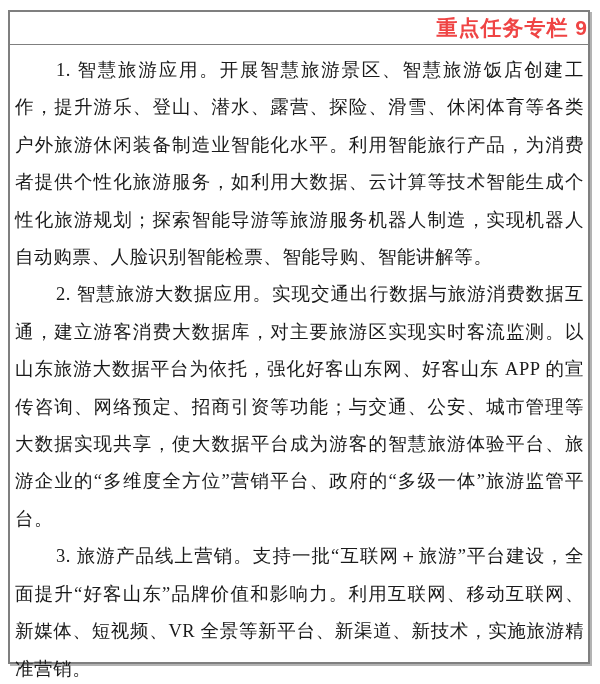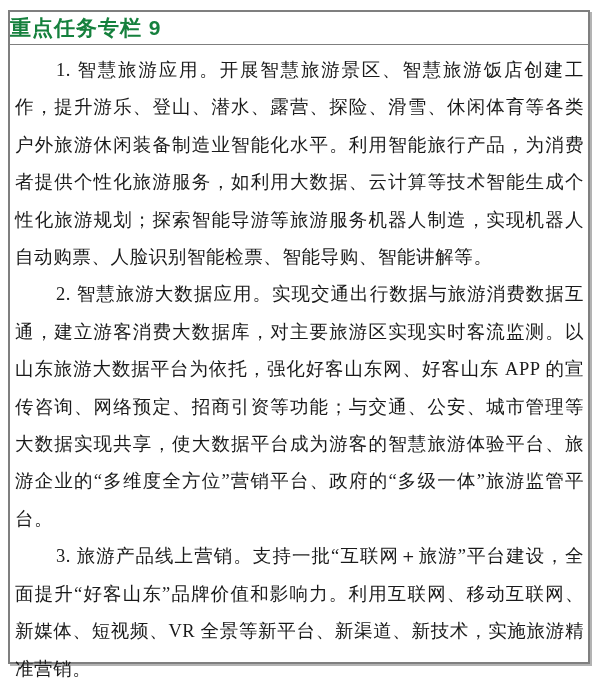--- a/index.html
+++ b/index.html
@@ -22,25 +22,25 @@
     top: 10px;
     width: 582px;
     height: 654px;
     background: #ffffff;
     border: 2px solid #7f7f7f;
     box-shadow: 2px 2px 0 #b3b3b3;
   }
   .panel-title {
     height: 33px;
     line-height: 31px;
-    text-align: left;
+    text-align: right;
     font-family: "Liberation Sans", "DejaVu Sans", sans-serif;
     font-weight: bold;
     font-size: 21px;
-    color: #15803d;
+    color: #ef4444;
     letter-spacing: 1px;
     border-bottom: 1px solid #7f7f7f;
   }
   .panel-body {
     padding: 7px 4px 0 5px;
     color: #1a1a1a;
   }
   .panel-body p {
     font-size: 18.5px;
     line-height: 37.4px;

